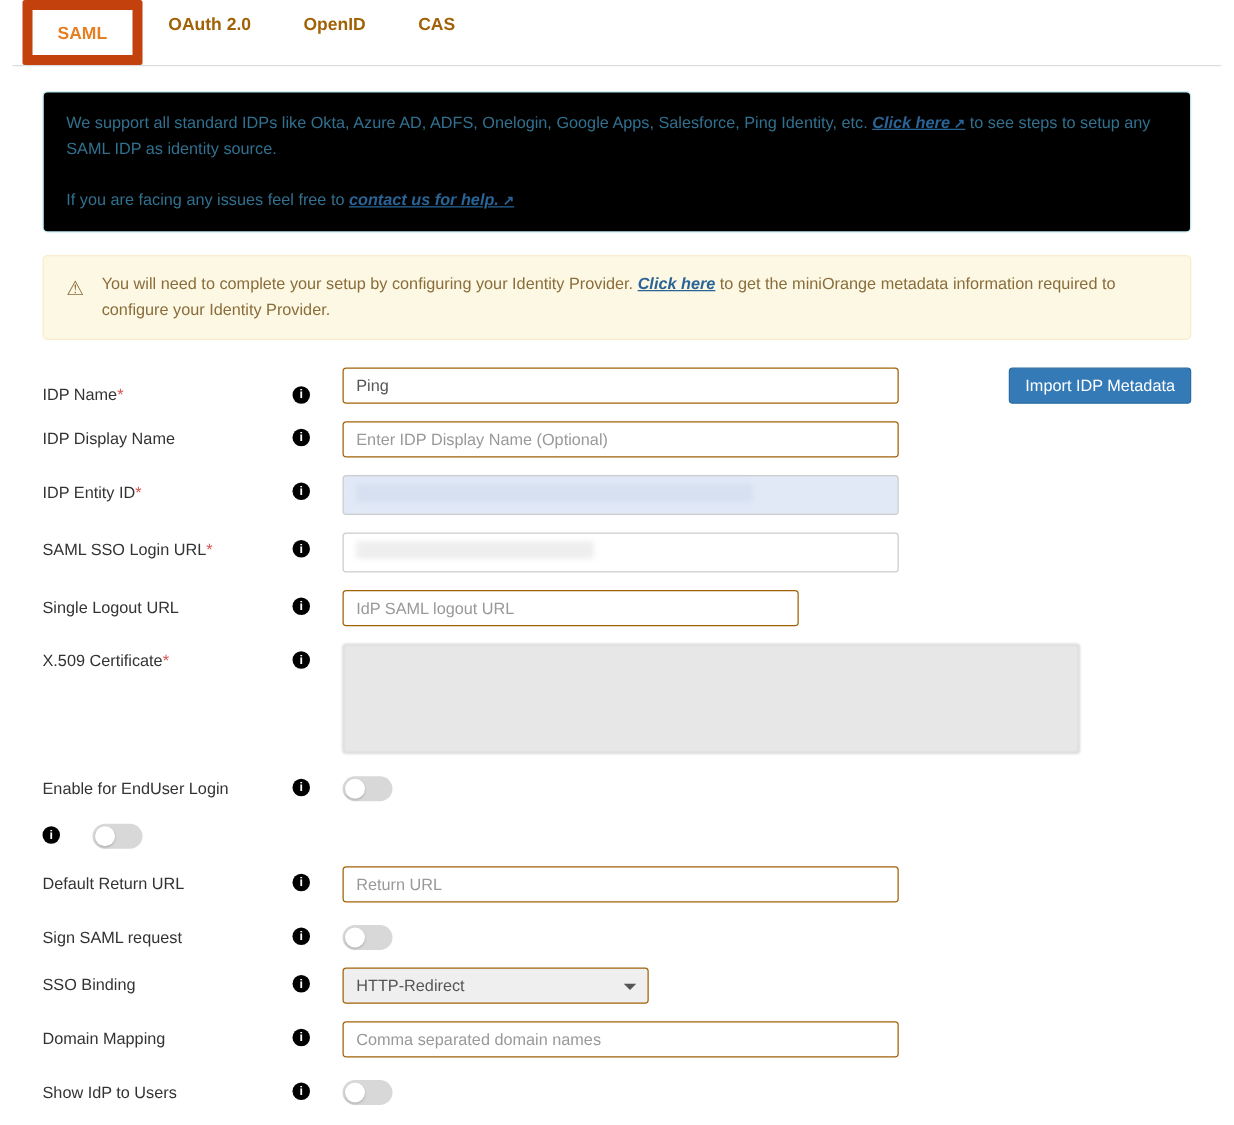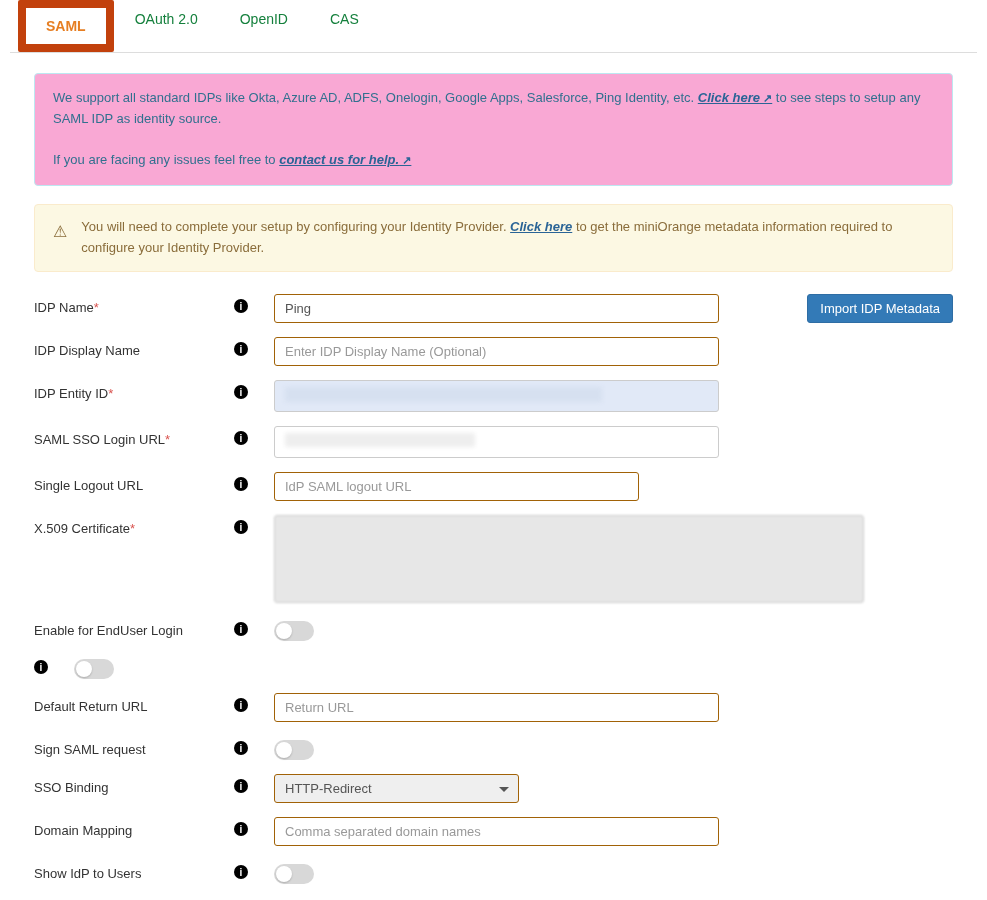--- a/index.html
+++ b/index.html
@@ -11,36 +11,37 @@
       padding: 0 10px 20px 10px;
     }
     .tabs {
       display: flex;
       border-bottom: 1px solid #ddd;
       padding: 0 8px;
       margin-bottom: 20px;
     }
     .tab {
       padding: 10px 20px;
-      color: #15803d;
+      color: #a16207;
       cursor: pointer;
       font-size: 14px;
       border: 1px solid transparent;
+      font-weight: bold;
     }
     .tab.active {
       color: #e67e22;
       font-weight: 600;
       border: 8px solid #c2410c;
       border-radius: 2px;
     }
     .content {
       padding: 0 24px;
     }
     .alert-info {
-      background: #f9a8d4;
+      background: #000000;
       border: 1px solid #bce8f1;
       color: #31708f;
       padding: 14px 18px;
       border-radius: 4px;
       margin-bottom: 18px;
       line-height: 1.6;
     }
     .alert-info a {
       color: #2a6496;
       text-decoration: underline;
@@ -201,21 +202,21 @@
       border: 1px solid #2e6da4;
       padding: 6px 12px;
       border-radius: 3px;
       font-size: 13px;
       cursor: pointer;
       margin-left: auto;
     }
     .top-row {
       display: flex;
       width: 100%;
-      align-items: flex-start;
+      align-items: flex-end;
     }
   </style>
 </head>
 <body>
 
 <div class="tabs">
   <div class="tab active">SAML</div>
   <div class="tab">OAuth 2.0</div>
   <div class="tab">OpenID</div>
   <div class="tab">CAS</div>

